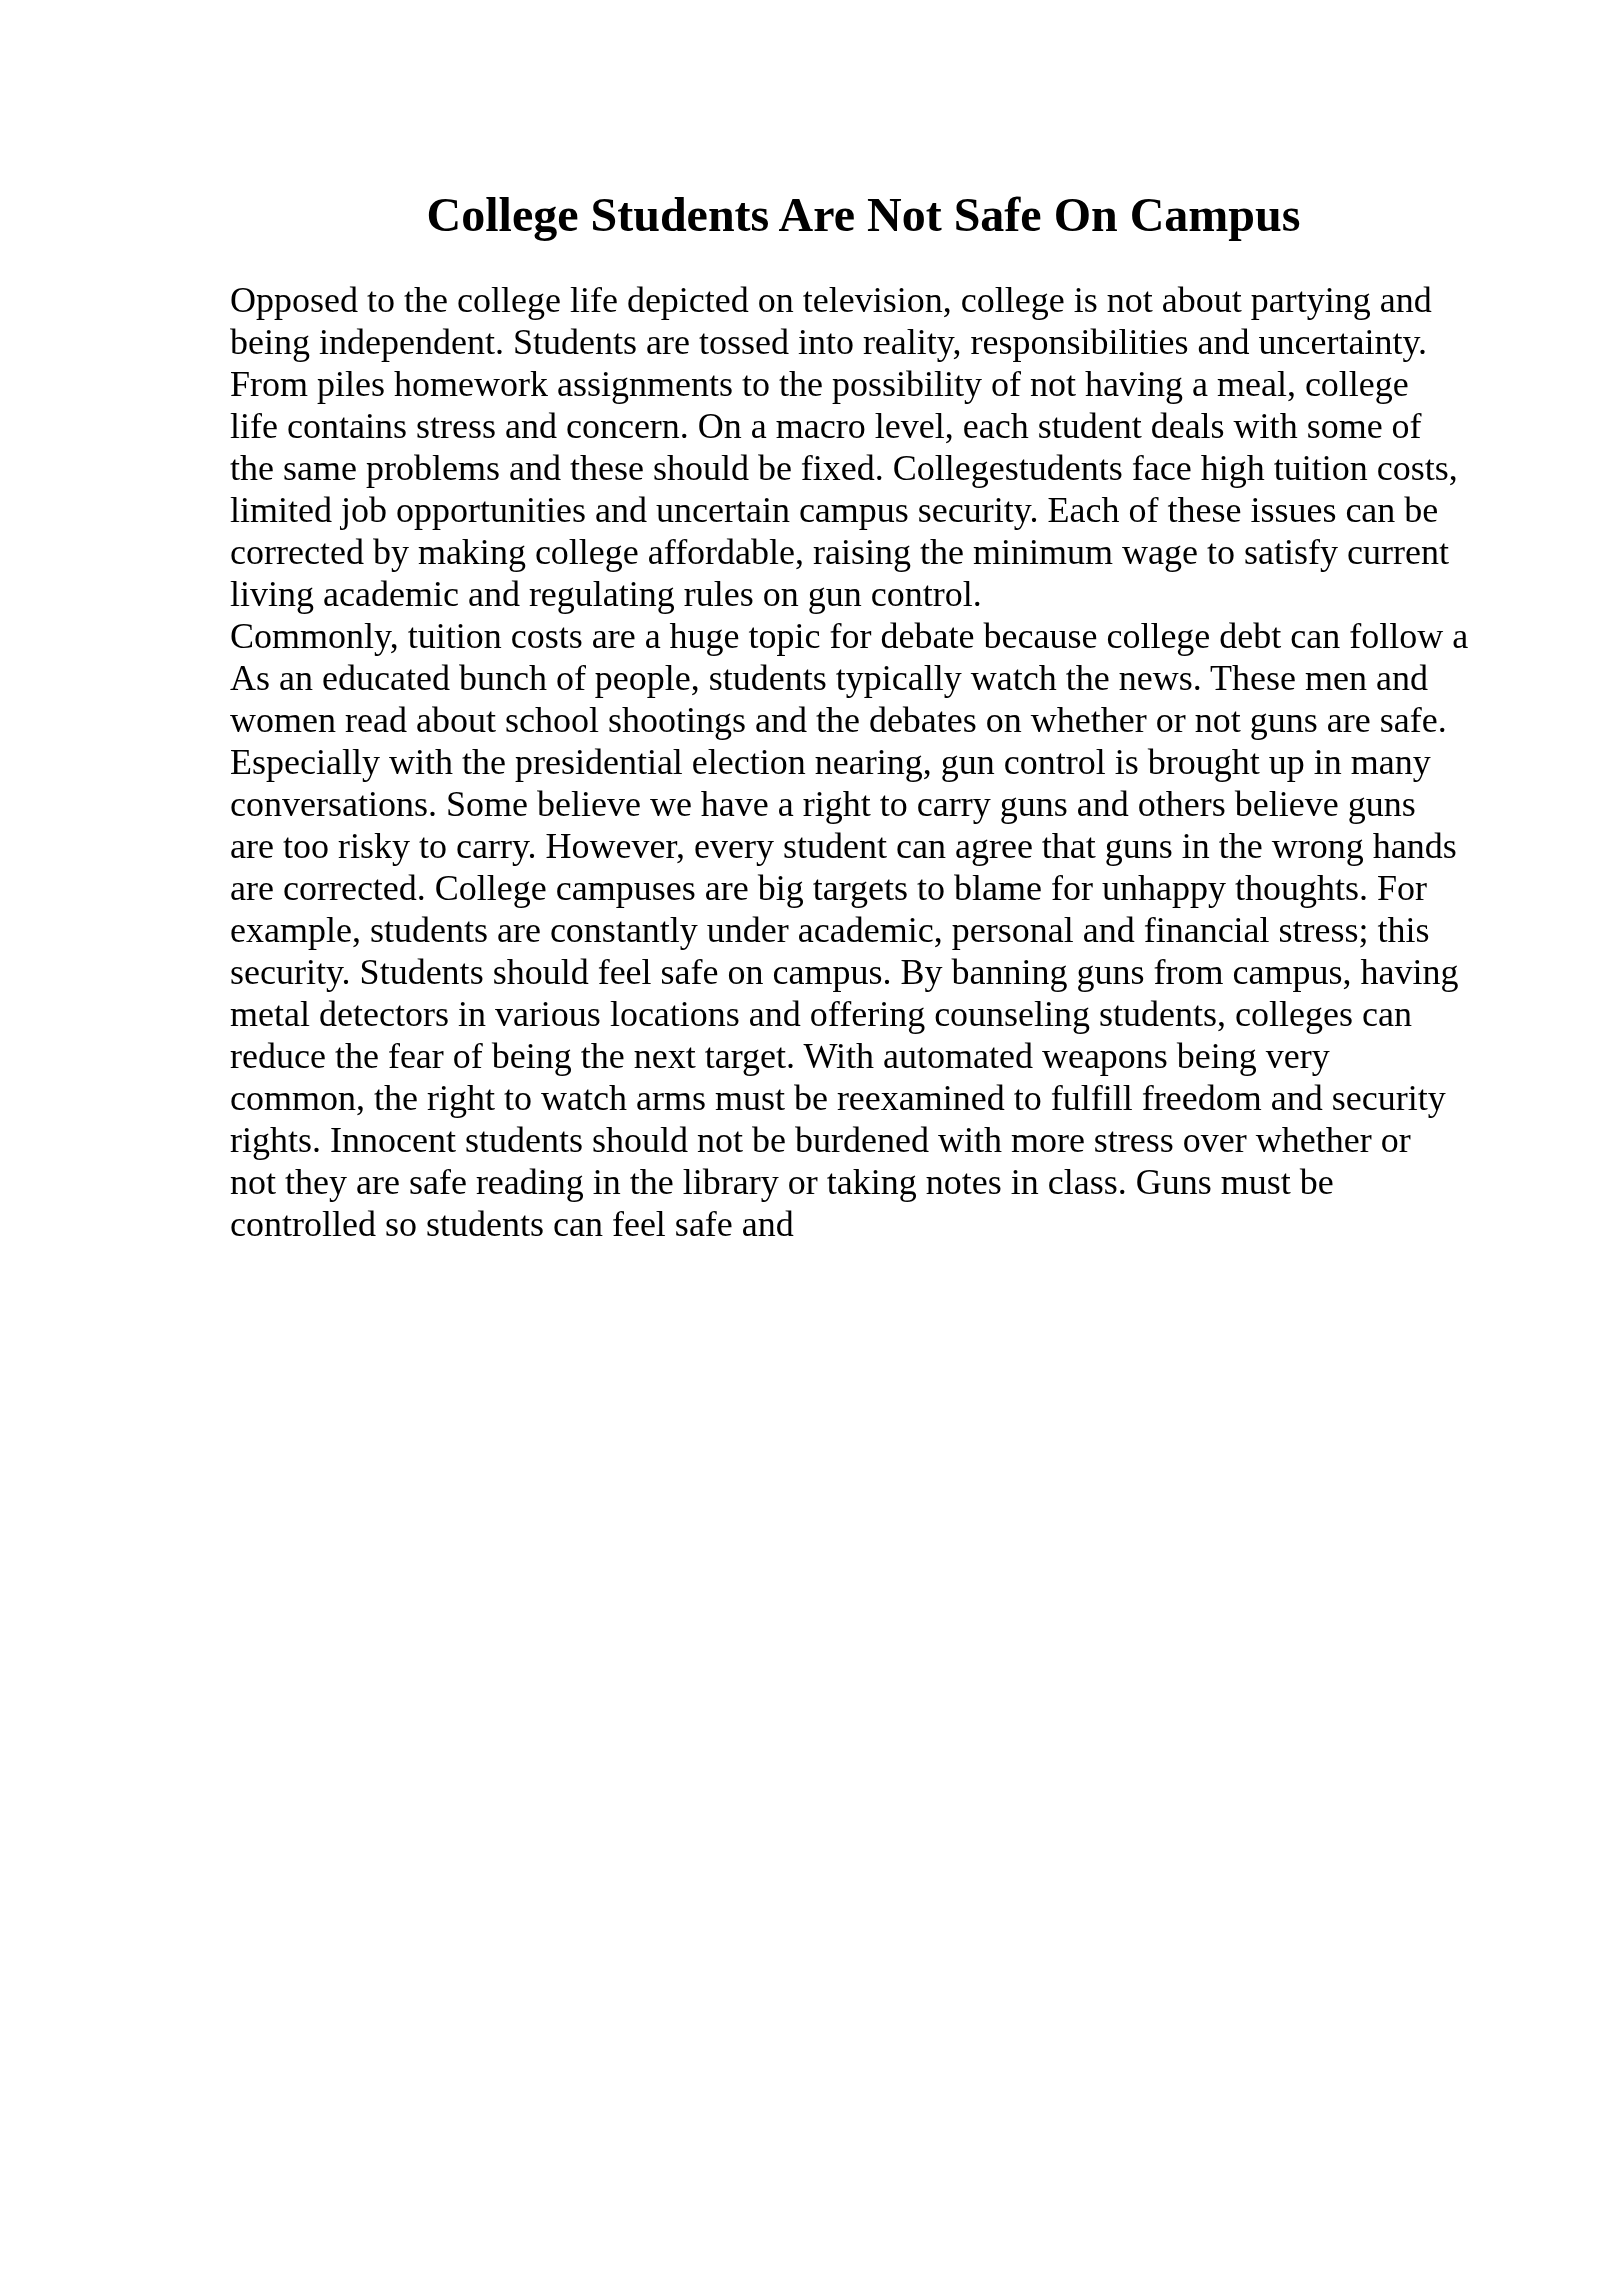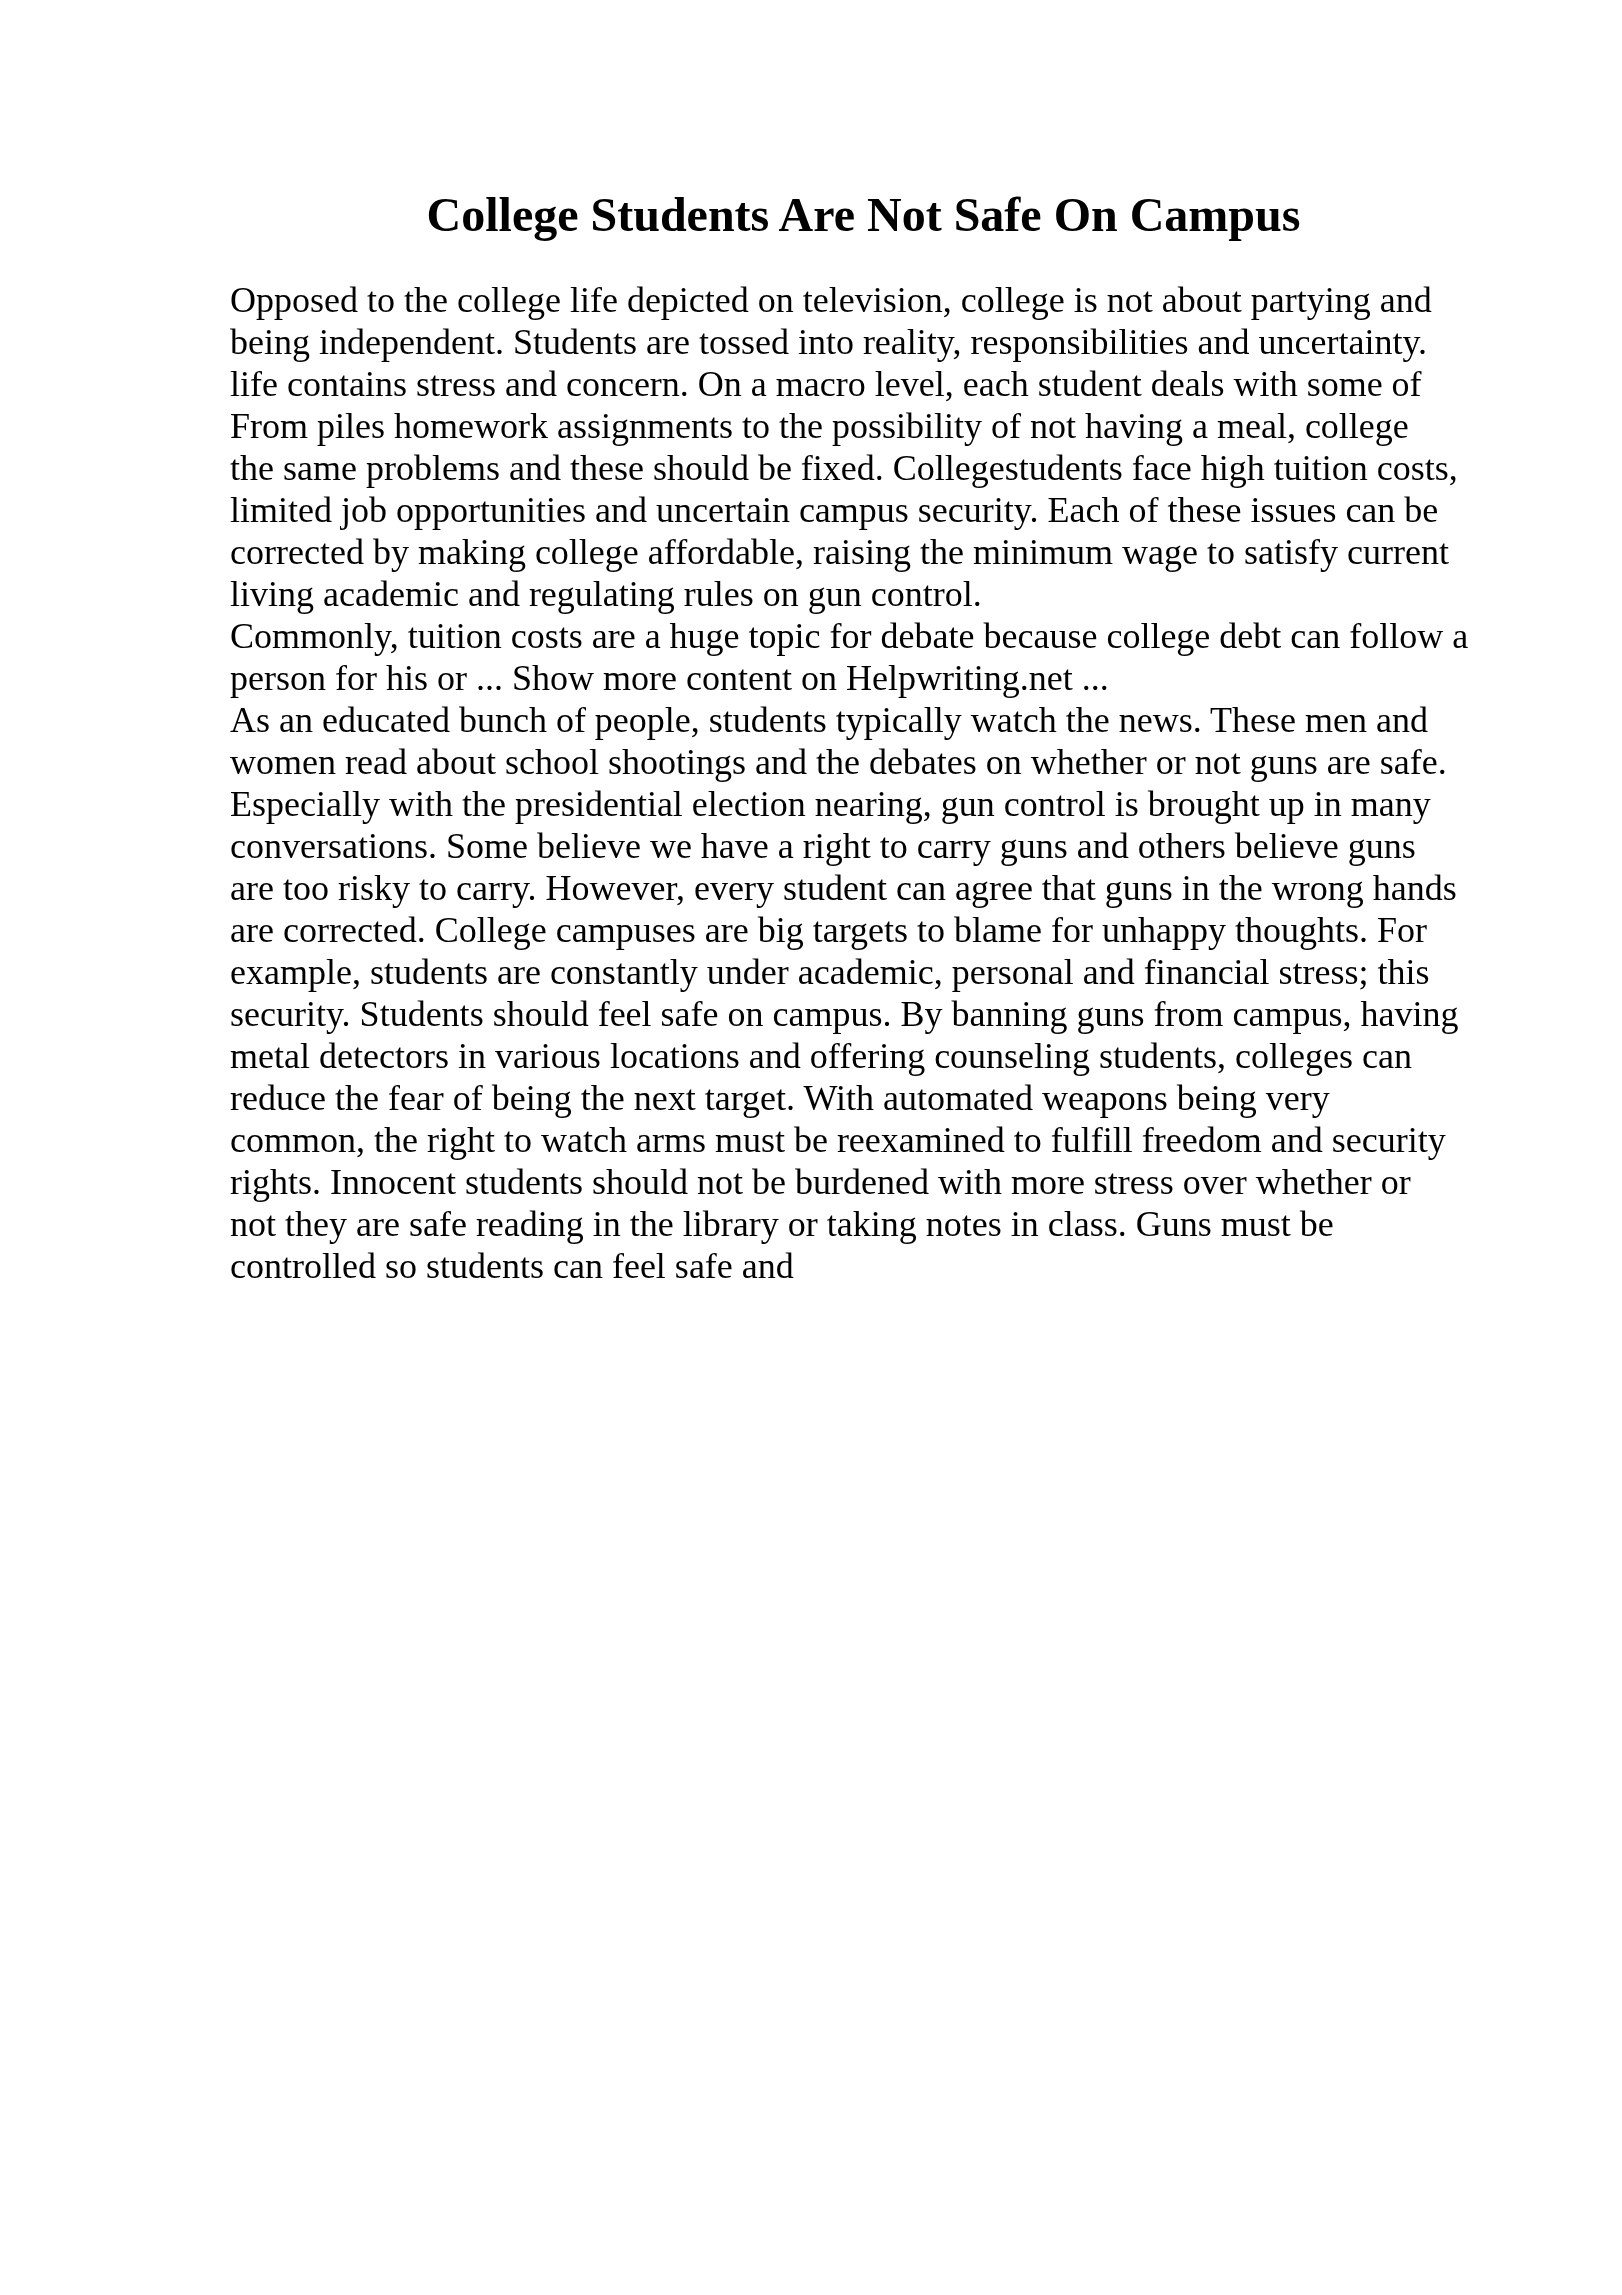--- a/index.html
+++ b/index.html
@@ -49,31 +49,30 @@
 
 <div class="page">
 
   <h1 class="doc-title">College Students Are Not Safe On Campus</h1>
 
   <div class="doc-body">
 
     <div class="paragraph">
       <div class="line">Opposed to the college life depicted on television, college is not about partying and</div>
       <div class="line">being independent. Students are tossed into reality, responsibilities and uncertainty.</div>
+      <div class="line">From piles homework assignments to the possibility of not having a meal, college</div>
       <div class="line">life contains stress and concern. On a macro level, each student deals with some of</div>
-      <div class="line">From piles homework assignments to the possibility of not having a meal, college</div>
       <div class="line">the same problems and these should be fixed. Collegestudents face high tuition costs,</div>
       <div class="line">limited job opportunities and uncertain campus security. Each of these issues can be</div>
       <div class="line">corrected by making college affordable, raising the minimum wage to satisfy current</div>
       <div class="line">living academic and regulating rules on gun control.</div>
     </div>
 
     <div class="paragraph">
       <div class="line">Commonly, tuition costs are a huge topic for debate because college debt can follow a</div>
-      <div class="line">person for his or ... Show more content on Helpwriting.net ...</div>
     </div>
 
     <div class="paragraph">
       <div class="line">As an educated bunch of people, students typically watch the news. These men and</div>
       <div class="line">women read about school shootings and the debates on whether or not guns are safe.</div>
       <div class="line">Especially with the presidential election nearing, gun control is brought up in many</div>
       <div class="line">conversations. Some believe we have a right to carry guns and others believe guns</div>
       <div class="line">are too risky to carry. However, every student can agree that guns in the wrong hands</div>
       <div class="line">are corrected. College campuses are big targets to blame for unhappy thoughts. For</div>
       <div class="line">example, students are constantly under academic, personal and financial stress; this</div>

